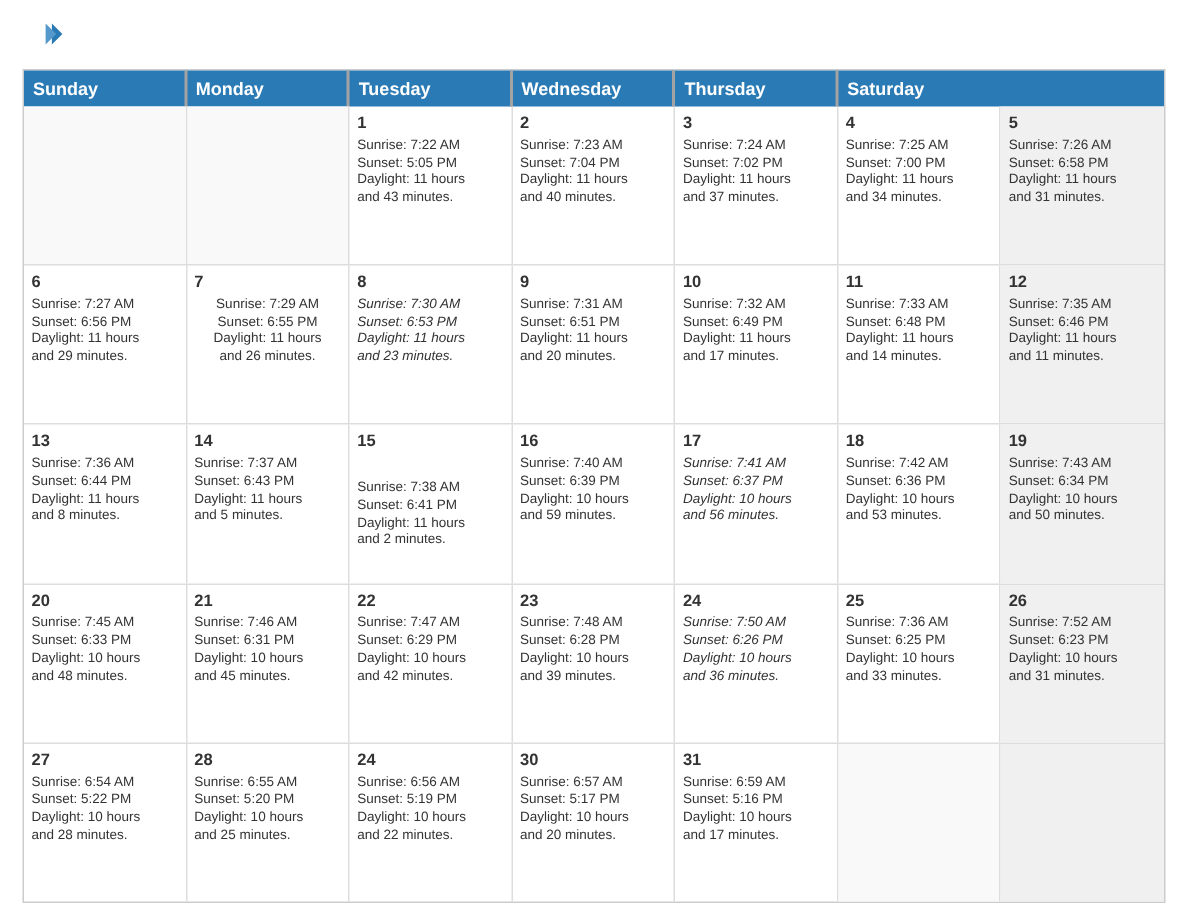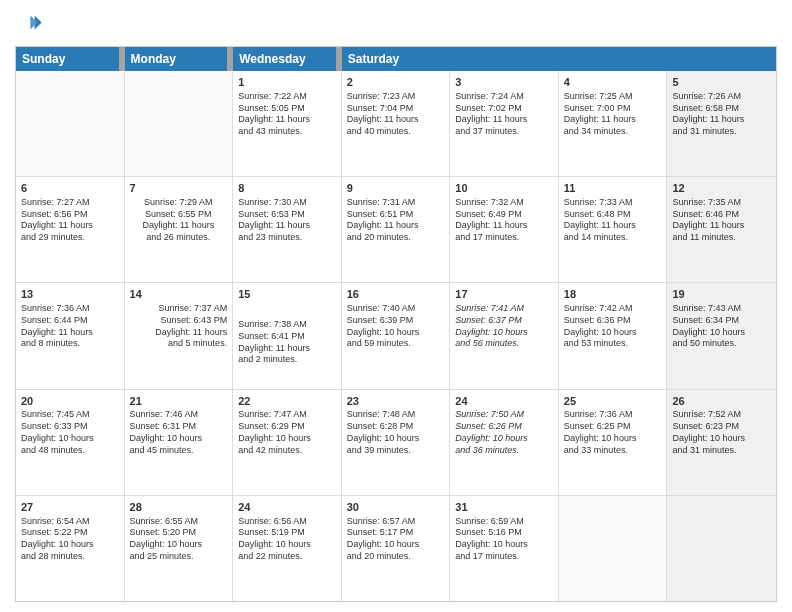--- a/index.html
+++ b/index.html
@@ -64,21 +64,21 @@
       display: grid;
       grid-template-columns: repeat(7, 1fr);
       background: #2a7ab5;
     }
     .cal-header-cell {
       color: #fff;
       font-size: 12px;
       font-weight: bold;
       padding: 5px 6px;
       text-align: left;
-      border-right: 6px solid #a3a3a3;
+      border-right: 2px solid #a3a3a3;
     }
     .cal-header-cell:last-child { border-right: none; }
     .cal-body {
       flex: 1;
       display: flex;
       flex-direction: column;
     }
     .cal-row {
       display: grid;
       grid-template-columns: repeat(7, 1fr);
@@ -128,21 +128,23 @@
     <div class="title-block">
       <div class="month-title"></div>
       <div class="location"></div>
     </div>
   </div>
 
   <div class="calendar">
     <div class="cal-header">
     <div class="cal-header-cell">Sunday</div>
         <div class="cal-header-cell">Monday</div>
+        <div class="cal-header-cell">Tuesday</div>
         <div class="cal-header-cell">Wednesday</div>
+        <div class="cal-header-cell">Thursday</div>
         <div class="cal-header-cell">Saturday</div>
       </div>
     <div class="cal-body">
     <div class="cal-row">
           <div class="cal-cell empty"></div>
           <div class="cal-cell empty"></div>
           <div class="cal-cell">
             <div class="day-num">1</div>
             <div class="cell-text" style="white-space: pre-line;">Sunrise: 7:22 AM
 Sunset: 5:05 PM
@@ -188,21 +190,21 @@
           </div>
           <div class="cal-cell">
             <div class="day-num">7</div>
             <div class="cell-text" style="white-space: pre-line; text-align: center;">Sunrise: 7:29 AM
 Sunset: 6:55 PM
 Daylight: 11 hours
 and 26 minutes.</div>
           </div>
           <div class="cal-cell">
             <div class="day-num">8</div>
-            <div class="cell-text" style="white-space: pre-line;">Sunrise: 7:30 AM
+            <div class="cell-text" style="white-space: pre-line; font-style: italic;">Sunrise: 7:30 AM
 Sunset: 6:53 PM
 Daylight: 11 hours
 and 23 minutes.</div>
           </div>
           <div class="cal-cell">
             <div class="day-num">9</div>
             <div class="cell-text" style="white-space: pre-line;">Sunrise: 7:31 AM
 Sunset: 6:51 PM
 Daylight: 11 hours
 and 20 minutes.</div>
@@ -232,21 +234,21 @@
         <div class="cal-row">
           <div class="cal-cell">
             <div class="day-num">13</div>
             <div class="cell-text" style="white-space: pre-line;">Sunrise: 7:36 AM
 Sunset: 6:44 PM
 Daylight: 11 hours
 and 8 minutes.</div>
           </div>
           <div class="cal-cell">
             <div class="day-num">14</div>
-            <div class="cell-text" style="white-space: pre-line; text-align: right;">Sunrise: 7:37 AM
+            <div class="cell-text" style="white-space: pre-line;">Sunrise: 7:37 AM
 Sunset: 6:43 PM
 Daylight: 11 hours
 and 5 minutes.</div>
           </div>
           <div class="cal-cell">
             <div class="day-num">15</div>
             <div class="cell-text" style="white-space: pre-line; margin-top: 17px;">Sunrise: 7:38 AM
 Sunset: 6:41 PM
 Daylight: 11 hours
 and 2 minutes.</div>

